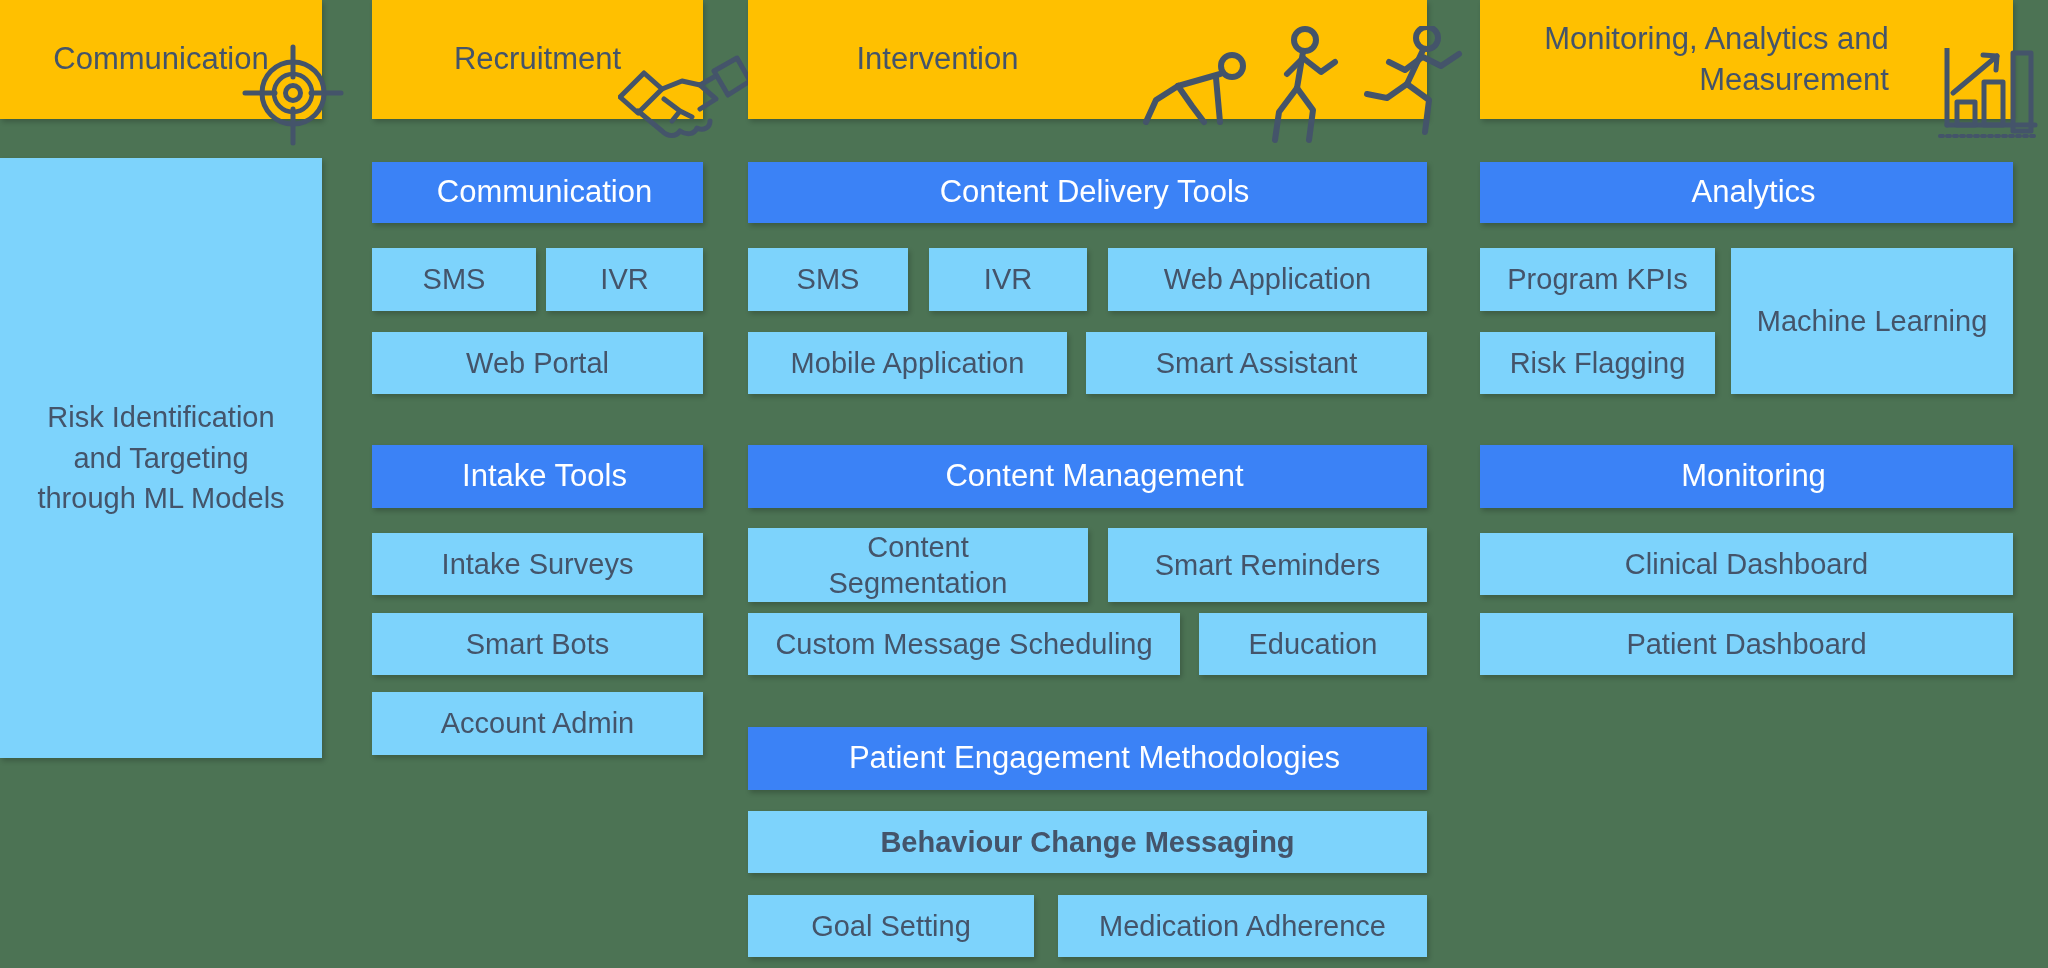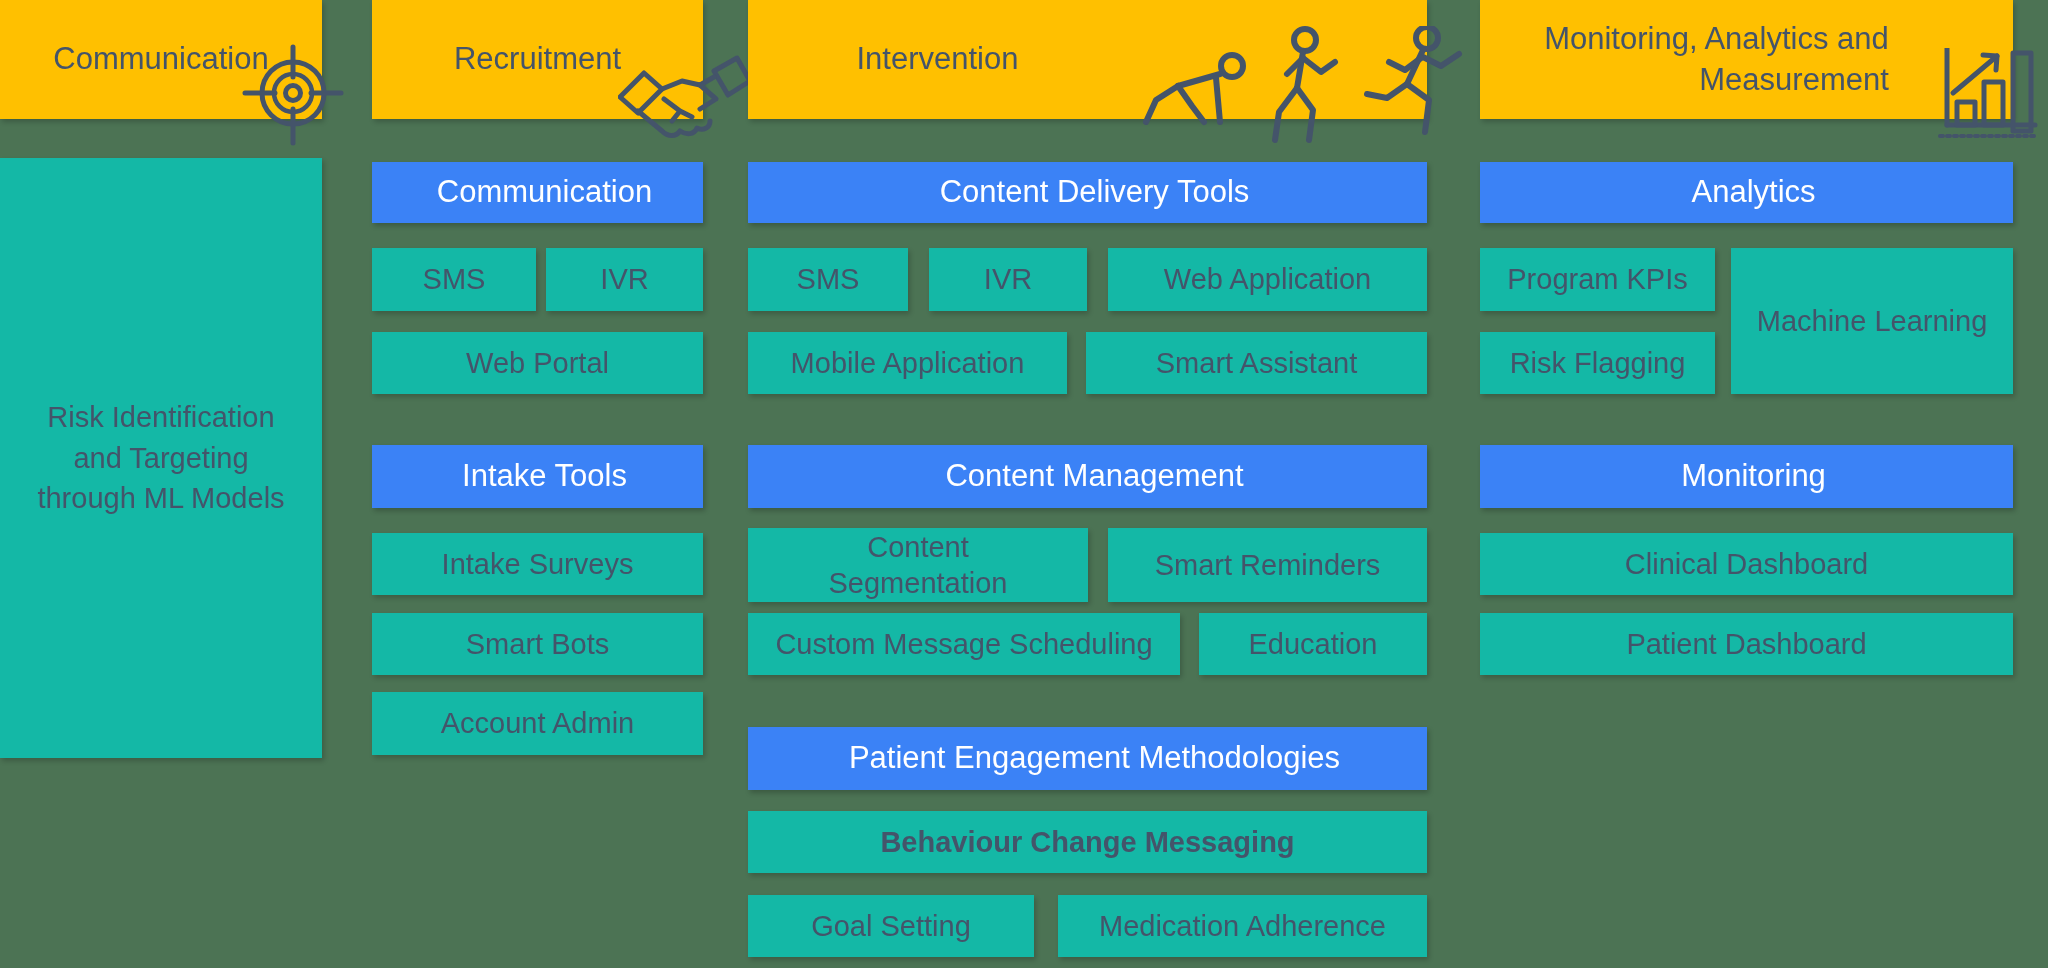--- a/index.html
+++ b/index.html
@@ -15,21 +15,21 @@
   .hdr{
     background:#FFC000;color:#44546A;font-size:31px;
     box-shadow:2px 3px 5px rgba(0,0,0,0.20);line-height:1.3;
   }
   .bar{
     background:#3b82f6;color:#FFFFFF;font-size:31px;
     box-shadow:2px 3px 5px rgba(0,0,0,0.22);
     padding-left:14px;
   }
   .item{
-    background:#14b8a6;color:#44546A;font-size:29px;
+    background:#7dd3fc;color:#44546A;font-size:29px;
     box-shadow:2px 3px 5px rgba(0,0,0,0.20);
   }
   .risk{line-height:1.4;}
   .icon{position:absolute;}
   .icon svg{display:block;}
   .stroke{fill:none;stroke:#44546A;stroke-linecap:round;stroke-linejoin:round;}
 </style>
 </head>
 <body>
 

